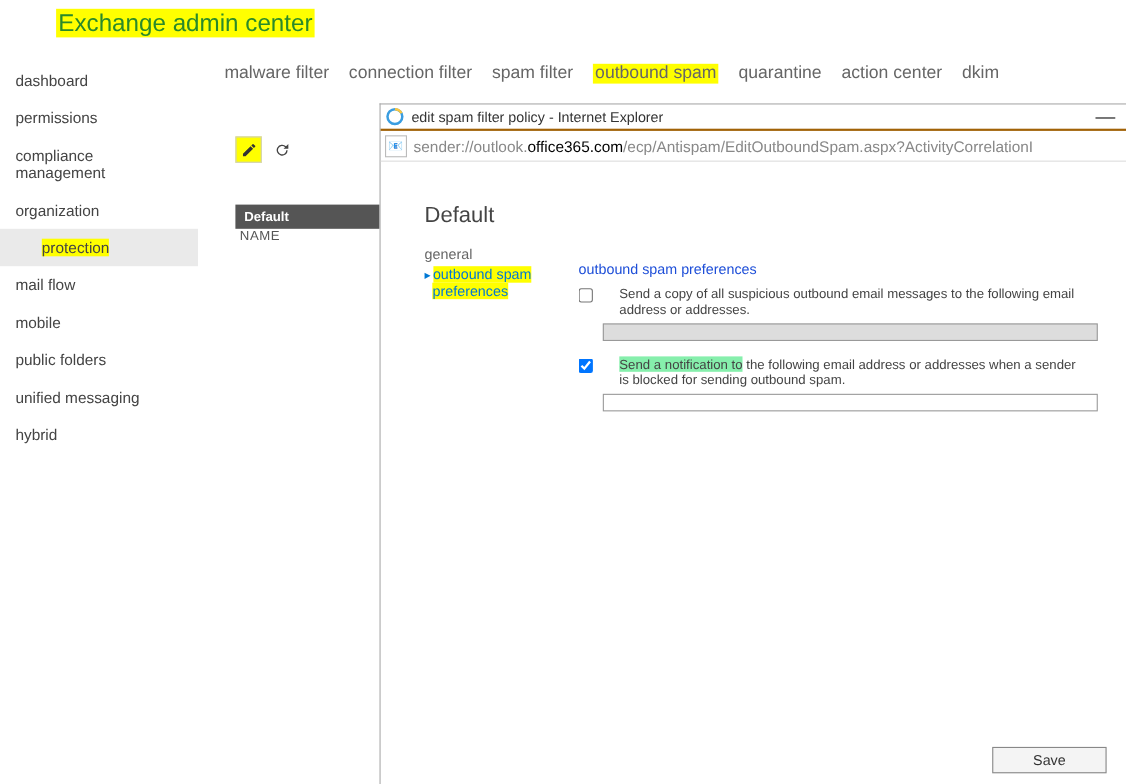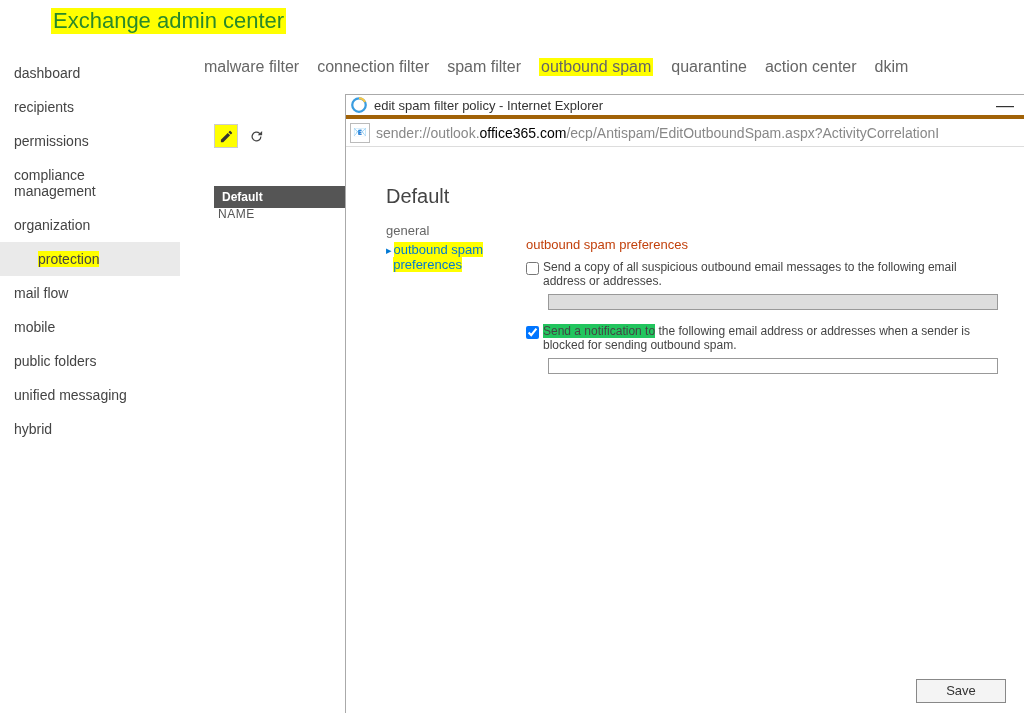--- a/index.html
+++ b/index.html
@@ -28,56 +28,55 @@
   .name-header { position: absolute; left: 218px; top: 162px; font-size: 12px; color: #555; letter-spacing: 0.5px; margin-top: 45px; }
   .table-row { position: absolute; left: 214px; top: 186px; width: 155px; background: #555; color: #fff; font-size: 12px; padding: 4px 8px; font-weight:600;}
 
   
   .popup {
     position: absolute; left: 345px; top: 94px; right: 0; bottom: 0;
     border: 1px solid #aaa; border-right: none; border-bottom: none;
     background: #fff;
     display: flex; flex-direction: column;
   }
-  .titlebar { display: flex; align-items: center; height: 24px; border-bottom: 4px solid #a16207; padding: 0 4px; font-size: 13px; }
+  .titlebar { display: flex; align-items: center; height: 24px; border-bottom: 2px solid #a16207; padding: 0 4px; font-size: 13px; }
   .titlebar .ie-icon { width: 18px; height: 18px; margin-right: 6px; display:flex; align-items:center; justify-content:center; }
   .titlebar .min { margin-left: auto; font-size:18px; padding:0 6px; cursor:pointer; }
   .addrbar { display: flex; align-items: center; height: 28px; border-bottom: 1px solid #ddd; font-size: 14px; padding: 0 4px; }
   .addrbar .page-icon {width:20px;height:20px;border:1px solid #bbb; margin-right:6px; display:flex;align-items:center;justify-content:center;font-size:11px;}
   .addrbar .url { white-space: nowrap; overflow: hidden; }
   .addrbar .url-black { color: #000; }
   .addrbar .url-gray { color: #888; }
 
   .popup-body { position: relative; flex: 1; }
   .policy-title { position: absolute; left: 40px; top: 38px; font-size: 20px; color: #444; }
   .pop-nav { position: absolute; left: 40px; top: 76px; font-size: 13px; }
   .pop-nav .gen { color: #666; margin-bottom:4px; cursor:pointer;}
   .pop-nav .osp { color: #0078d4; cursor:pointer;}
   .pop-nav .osp .hl { background: yellow; }
   .pop-nav .caret { color:#0078d4; margin-right:2px; font-size:11px;}
 
   .prefs { position: absolute; left: 180px; top: 90px; right: 40px; font-size: 12px; color: #444; }
-  .prefs-title { font-size: 13px; color: #c2410c; margin-bottom: 8px; }
-  .opt { display: flex; align-items: flex-start; gap: 4px; margin-bottom: 6px;}
+  .prefs-title { font-size: 13px; color: #1d4ed8; margin-bottom: 8px; }
+  .opt { display: flex; align-items: flex-start; gap: 24px; margin-bottom: 6px;}
   .opt input[type=checkbox] { margin-top: 2px; width:13px; height:13px;}
   .opt .label-text { flex:1; }
-  .opt .hl { background: #22c55e; }
+  .opt .hl { background: #86efac; }
   .input-box { width: 450px; height: 16px; border: 1px solid #999; margin-left: 22px; margin-bottom: 14px; font-size:12px; padding:1px 3px;}
   .input-box.disabled { background: #ddd; }
 
-  .save-btn { position: absolute; right: 18px; bottom: 10px; width: 90px; height: 24px; border: 1px solid #888; background: #f4f4f4; font-size: 13px; cursor: pointer; text-align:center; line-height:22px;}
+  .save-btn { position: absolute; right: 18px; bottom: 10px; width: 104px; height: 24px; border: 1px solid #888; background: #f4f4f4; font-size: 13px; cursor: pointer; text-align:center; line-height:22px;}
 </style>
 </head>
 <body>
 
 <div class="header-title">Exchange admin center</div>
 
 <div class="sidebar">
   <div class="sidebar-item">dashboard</div>
-  <div class="sidebar-item">recipients</div>
   <div class="sidebar-item">permissions</div>
   <div class="sidebar-item">compliance management</div>
   <div class="sidebar-item">organization</div>
   <div class="sidebar-item active"><span class="hl">protection</span></div>
   <div class="sidebar-item">mail flow</div>
   <div class="sidebar-item">mobile</div>
   <div class="sidebar-item">public folders</div>
   <div class="sidebar-item">unified messaging</div>
   <div class="sidebar-item">hybrid</div>
 </div>

